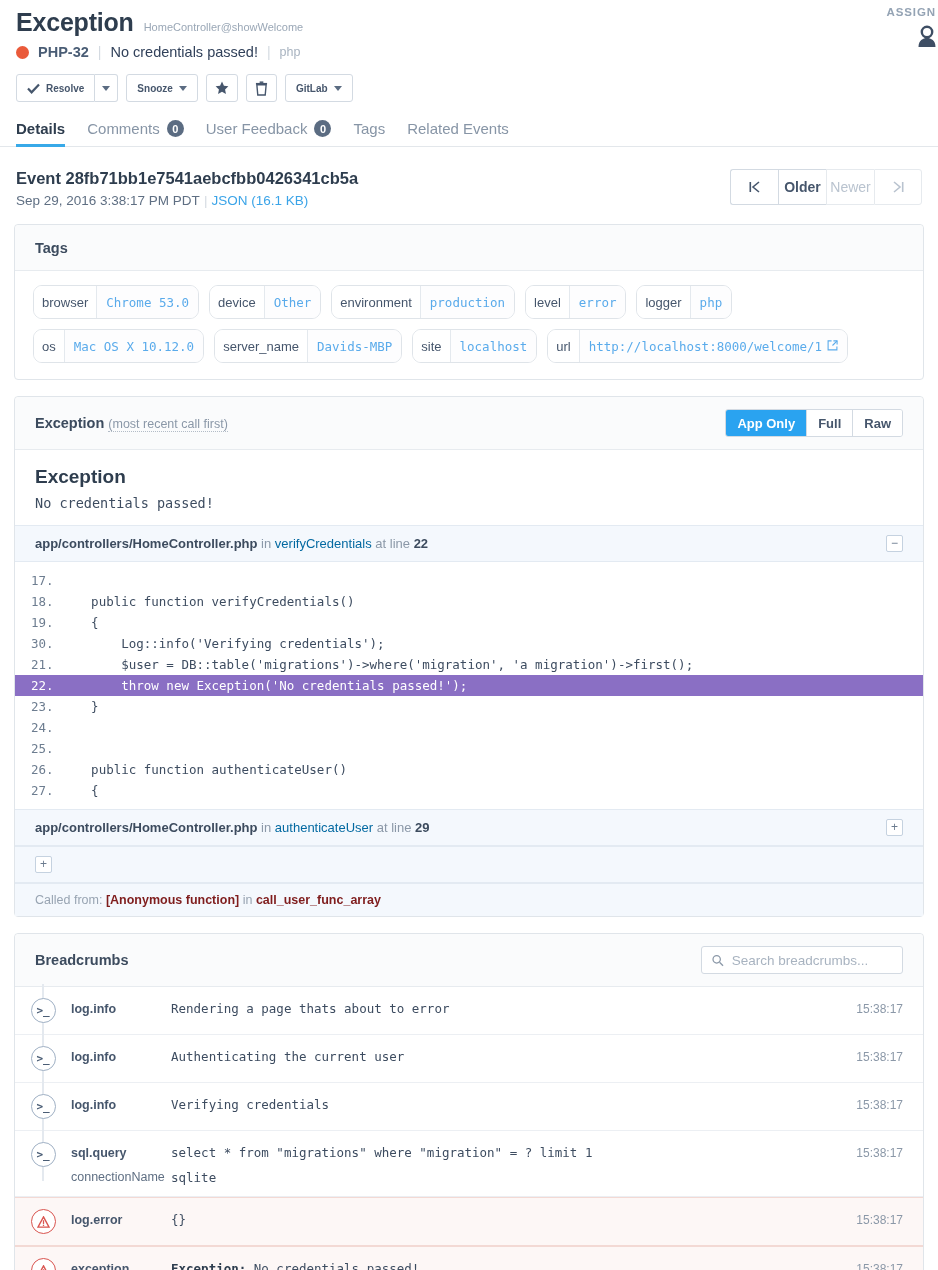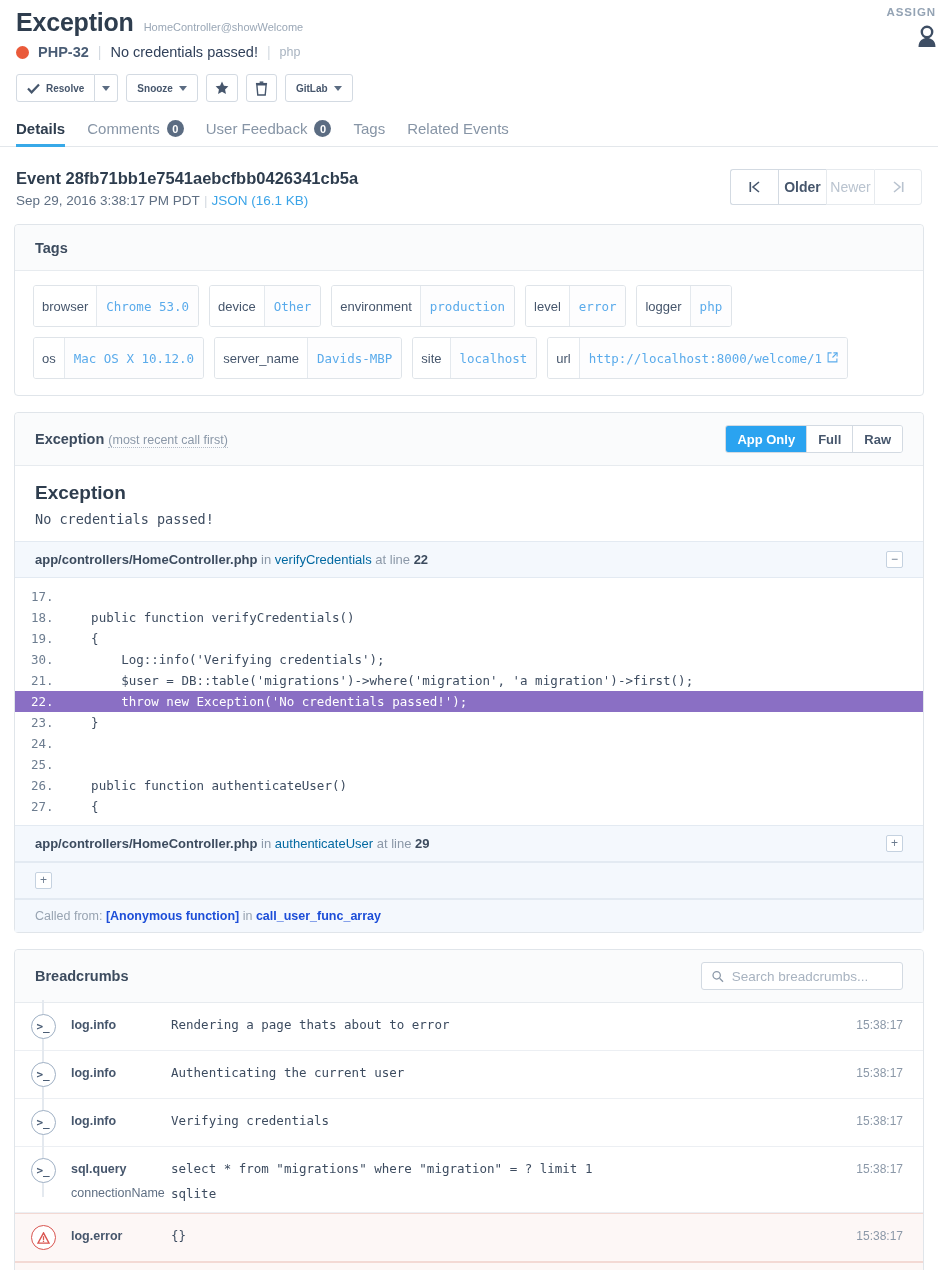--- a/index.html
+++ b/index.html
@@ -78,21 +78,21 @@
     padding: 12px 20px; display: flex; align-items: center; justify-content: space-between;
     min-height: 46px;
   }
   .panel-title { font-size: 14.5px; font-weight: bold; color: #3c4b5e; }
   .panel-title-sub { font-weight: normal; font-size: 12.5px; color: #8b98a8; border-bottom: 1px dotted #b3bcc7; }
 
   
   .tags-body { padding: 14px 18px 16px 18px; }
   .tag-row { display: flex; flex-wrap: wrap; gap: 10px; margin-bottom: 10px; }
   .tag-row:last-child { margin-bottom: 0; }
-  .tag { display: inline-flex; border: 1px solid #dfe4e9; border-radius: 3px; overflow: hidden; height: 42px; }
+  .tag { display: inline-flex; border: 1px solid #dfe4e9; border-radius: 9px; overflow: hidden; height: 34px; }
   .tag-k { padding: 0 8px; font-size: 13px; color: #46566c; display: flex; align-items: center; background: #fff; }
   .tag-v {
     padding: 0 9px; font-size: 12.5px; color: #5aabeb; display: flex; align-items: center; gap: 5px;
     border-left: 1px solid #e4e9ee; background: #fdfdfe;
     font-family: "DejaVu Sans Mono", monospace;
   }
 
   
   .seg { display: inline-flex; border-radius: 3px; overflow: hidden; border: 1px solid #d3dae2; }
   .seg-item { padding: 0 11px; height: 26px; display: inline-flex; align-items: center; font-size: 13px; color: #46566c; background: #fff; border-left: 1px solid #d3dae2; cursor: pointer; font-weight: bold;}
@@ -111,21 +111,21 @@
   }
   .frame-file { font-weight: bold; color: #3c4b5e; }
   .frame-in, .frame-at { color: #8b98a8; font-weight: normal; }
   .frame-fn { font-weight: normal; color: #0369a1; }
   .frame-line { font-weight: bold; color: #3c4b5e; }
   .exp-btn {
     width: 17px; height: 17px; border: 1px solid #c5d2e0; border-radius: 2px; background: #fff;
     color: #6b7b8f; font-size: 12px; line-height: 14px; text-align: center; cursor: pointer;
   }
   .called-from { background: #f4f8fd; padding: 9px 20px; font-size: 12.5px; color: #98a4b2; border-top: 1px solid #e3eaf2;}
-  .called-from b { color: #1d4ed8; }
+  .called-from b { color: #7f1d1d; }
 
   .code { padding: 8px 0 8px 0; background: #fff; font-family: "DejaVu Sans Mono", monospace; font-size: 12.5px; }
   .code-line { display: flex; padding: 3px 0; color: #3d4c60; }
   .code-line .ln { width: 46px; padding-left: 16px; color: #6d7d90; flex: 0 0 auto; }
   .code-line .src { white-space: pre; }
   .code-line.hl { background: #8a6fc4; color: #ffffff; }
   .code-line.hl .ln { color: #ffffff; }
 
   
   .bc-search {

